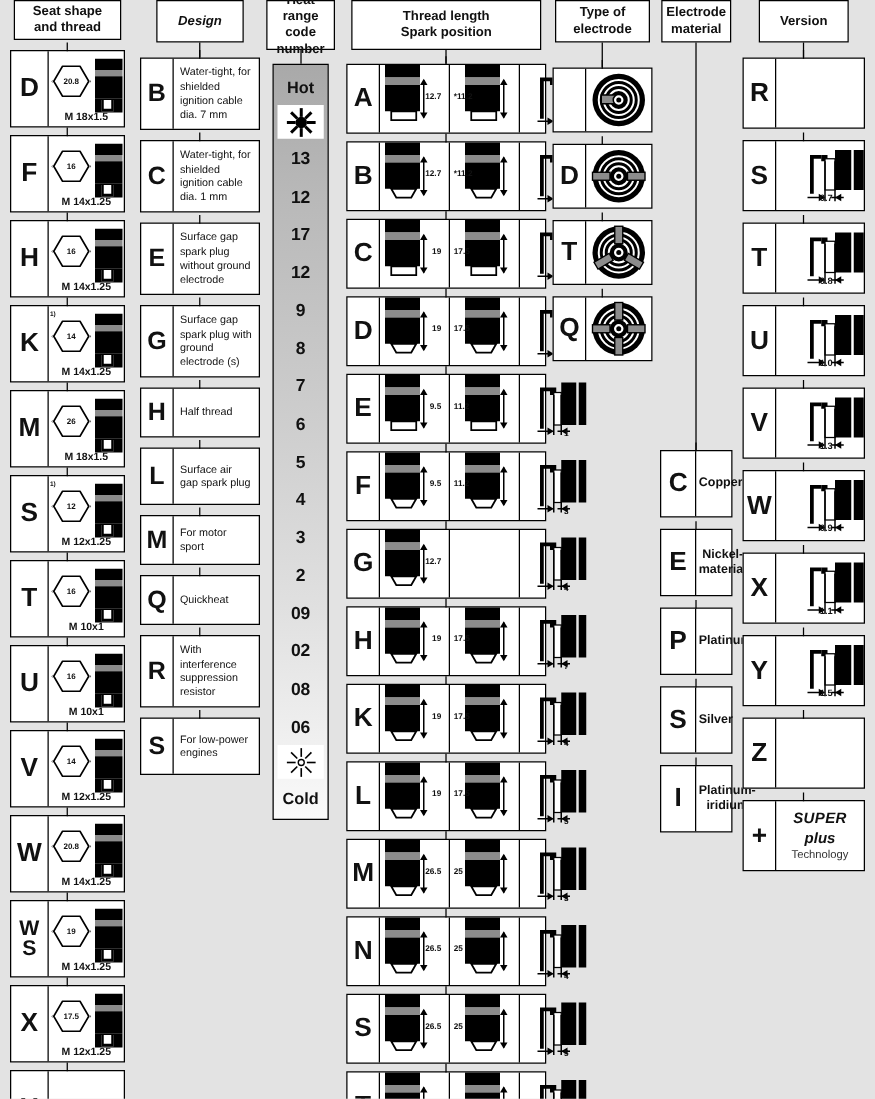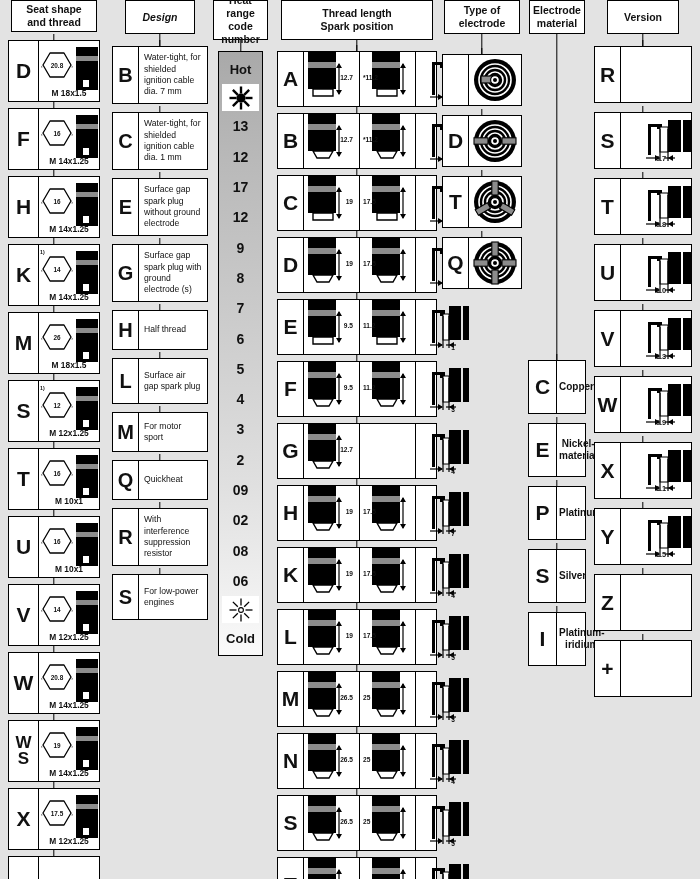--- a/index.html
+++ b/index.html
@@ -1366,17 +1366,24 @@
       <polygon points="38,42 43,39 43,45" fill="#000"></polygon>
     </svg>
             <div class="gapnum">1.5</div>
           </div>
         </div>
         <div class="row" style="margin-bottom: 9px;">
           <div class="key">Z</div>
         </div>
         <div class="row" style="margin-bottom: 9px;">
           <div class="key">+</div>
+          <div class="body" style="justify-content: center;">
+            <div class="superplus">
+              <div class="sp1">SUPER</div>
+              <div class="sp2">plus</div>
+              <div class="sp3">Technology</div>
+            </div>
+          </div>
         </div>
       </div>
   </div>
 
 </div>
 
 </body></html>

